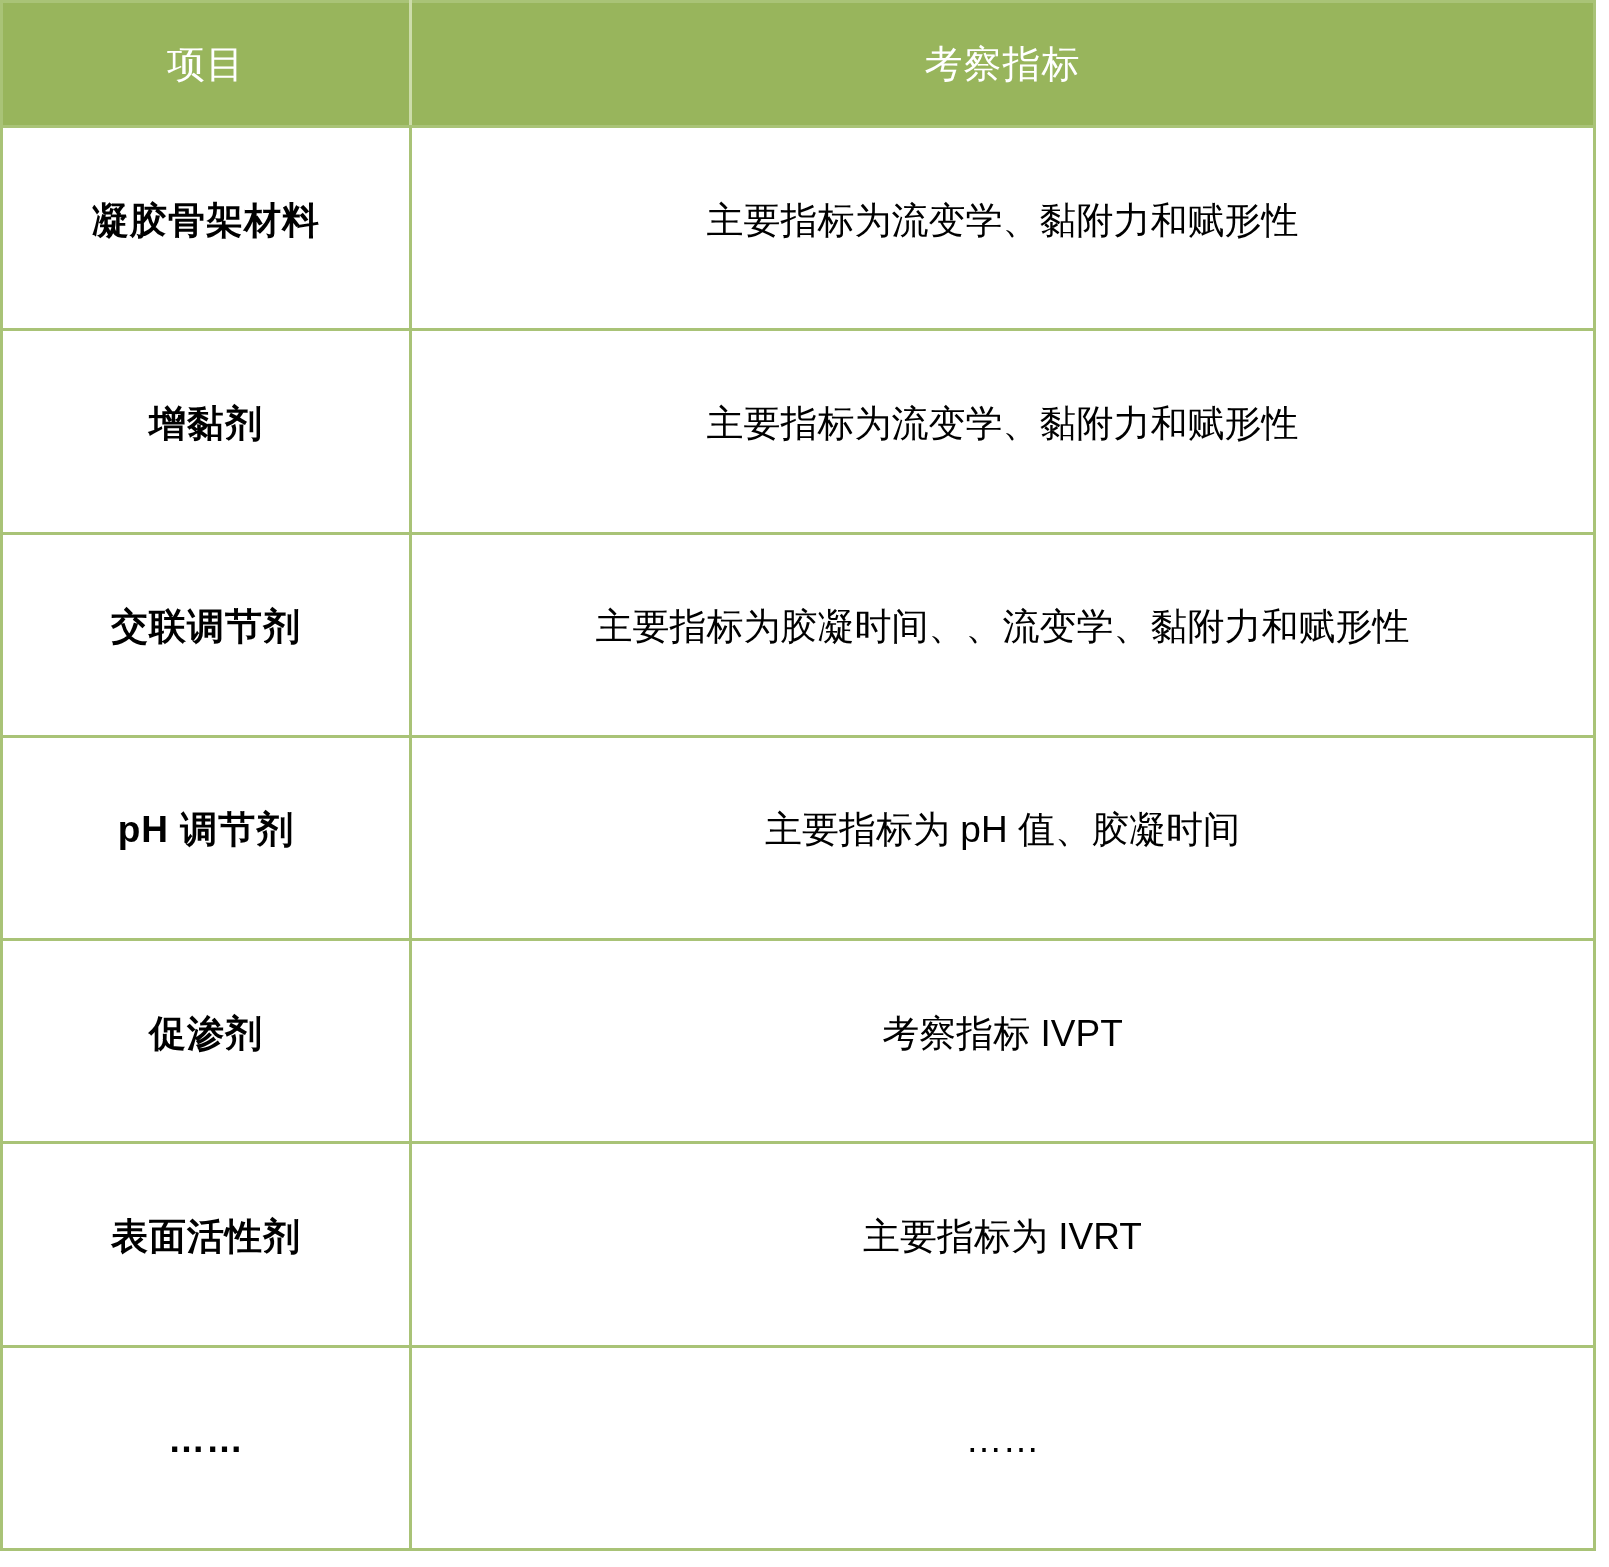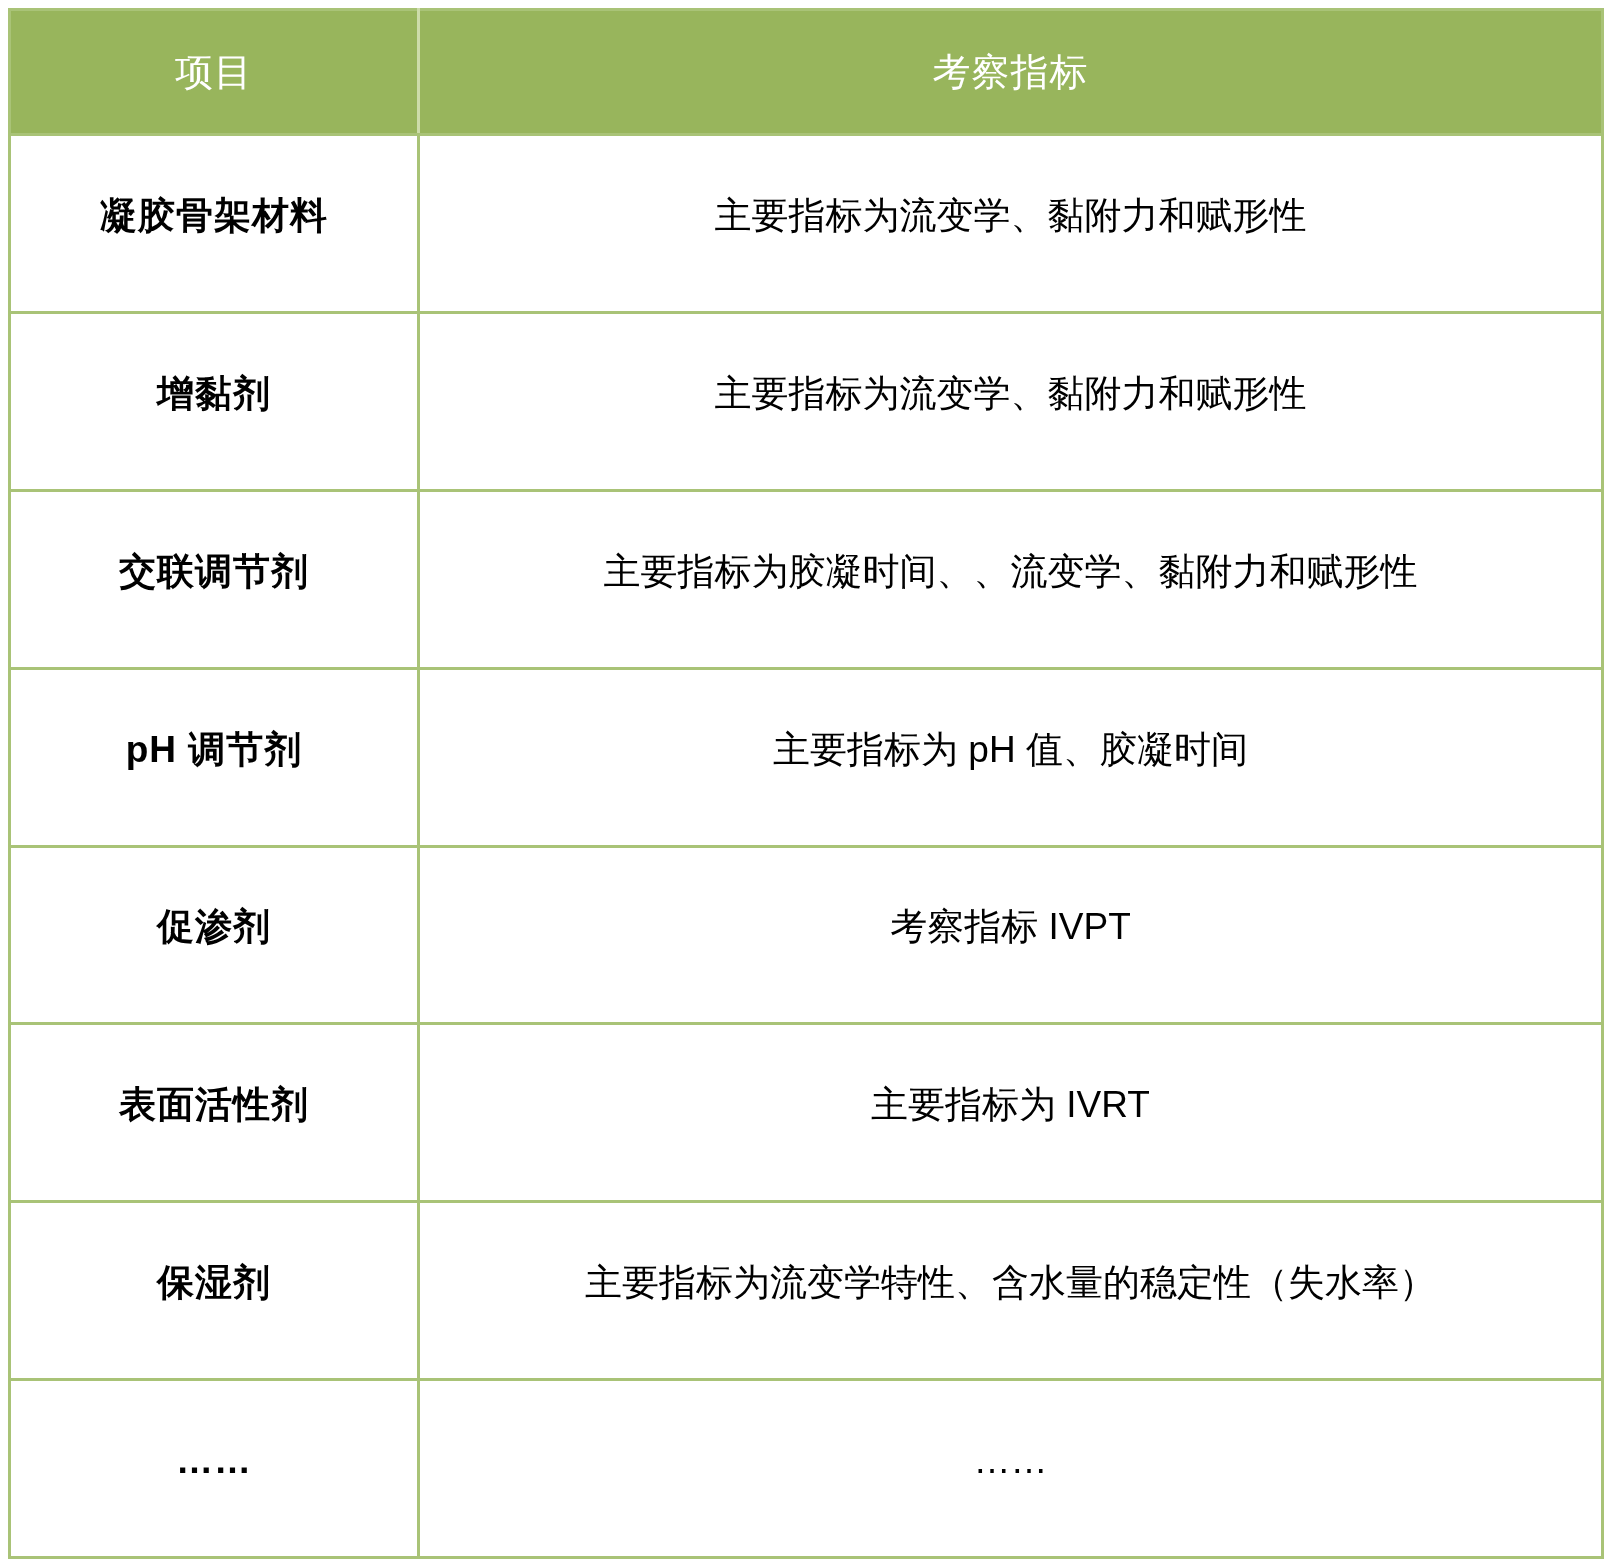--- a/index.html
+++ b/index.html
@@ -4,21 +4,20 @@
 <style>
   html, body {
     margin: 0;
     padding: 0;
     background: #ffffff;
     width: 1609px;
     height: 1567px;
     font-family: "Liberation Sans", sans-serif;
   }
   .table-wrap {
-    padding: 8px;
     box-sizing: border-box;
   }
   table.spec-table {
     border-collapse: collapse;
     table-layout: fixed;
     width: 1593px;
     height: 1551px;
   }
   table.spec-table col.col-item  { width: 409px; }
   table.spec-table col.col-ind   { width: 1184px; }
@@ -98,22 +97,18 @@
       </tr>
       <tr>
         <td class="item-cell">促渗剂</td>
         <td class="indicator-cell">考察指标 IVPT</td>
       </tr>
       <tr>
         <td class="item-cell">表面活性剂</td>
         <td class="indicator-cell">主要指标为 IVRT</td>
       </tr>
       <tr>
-        <td class="item-cell">保湿剂</td>
-        <td class="indicator-cell">主要指标为流变学特性、含水量的稳定性（失水率）</td>
-      </tr>
-      <tr>
         <td class="item-cell">……</td>
         <td class="indicator-cell">……</td>
       </tr>
     </tbody>
   </table>
 </div>
 
 </body></html>

